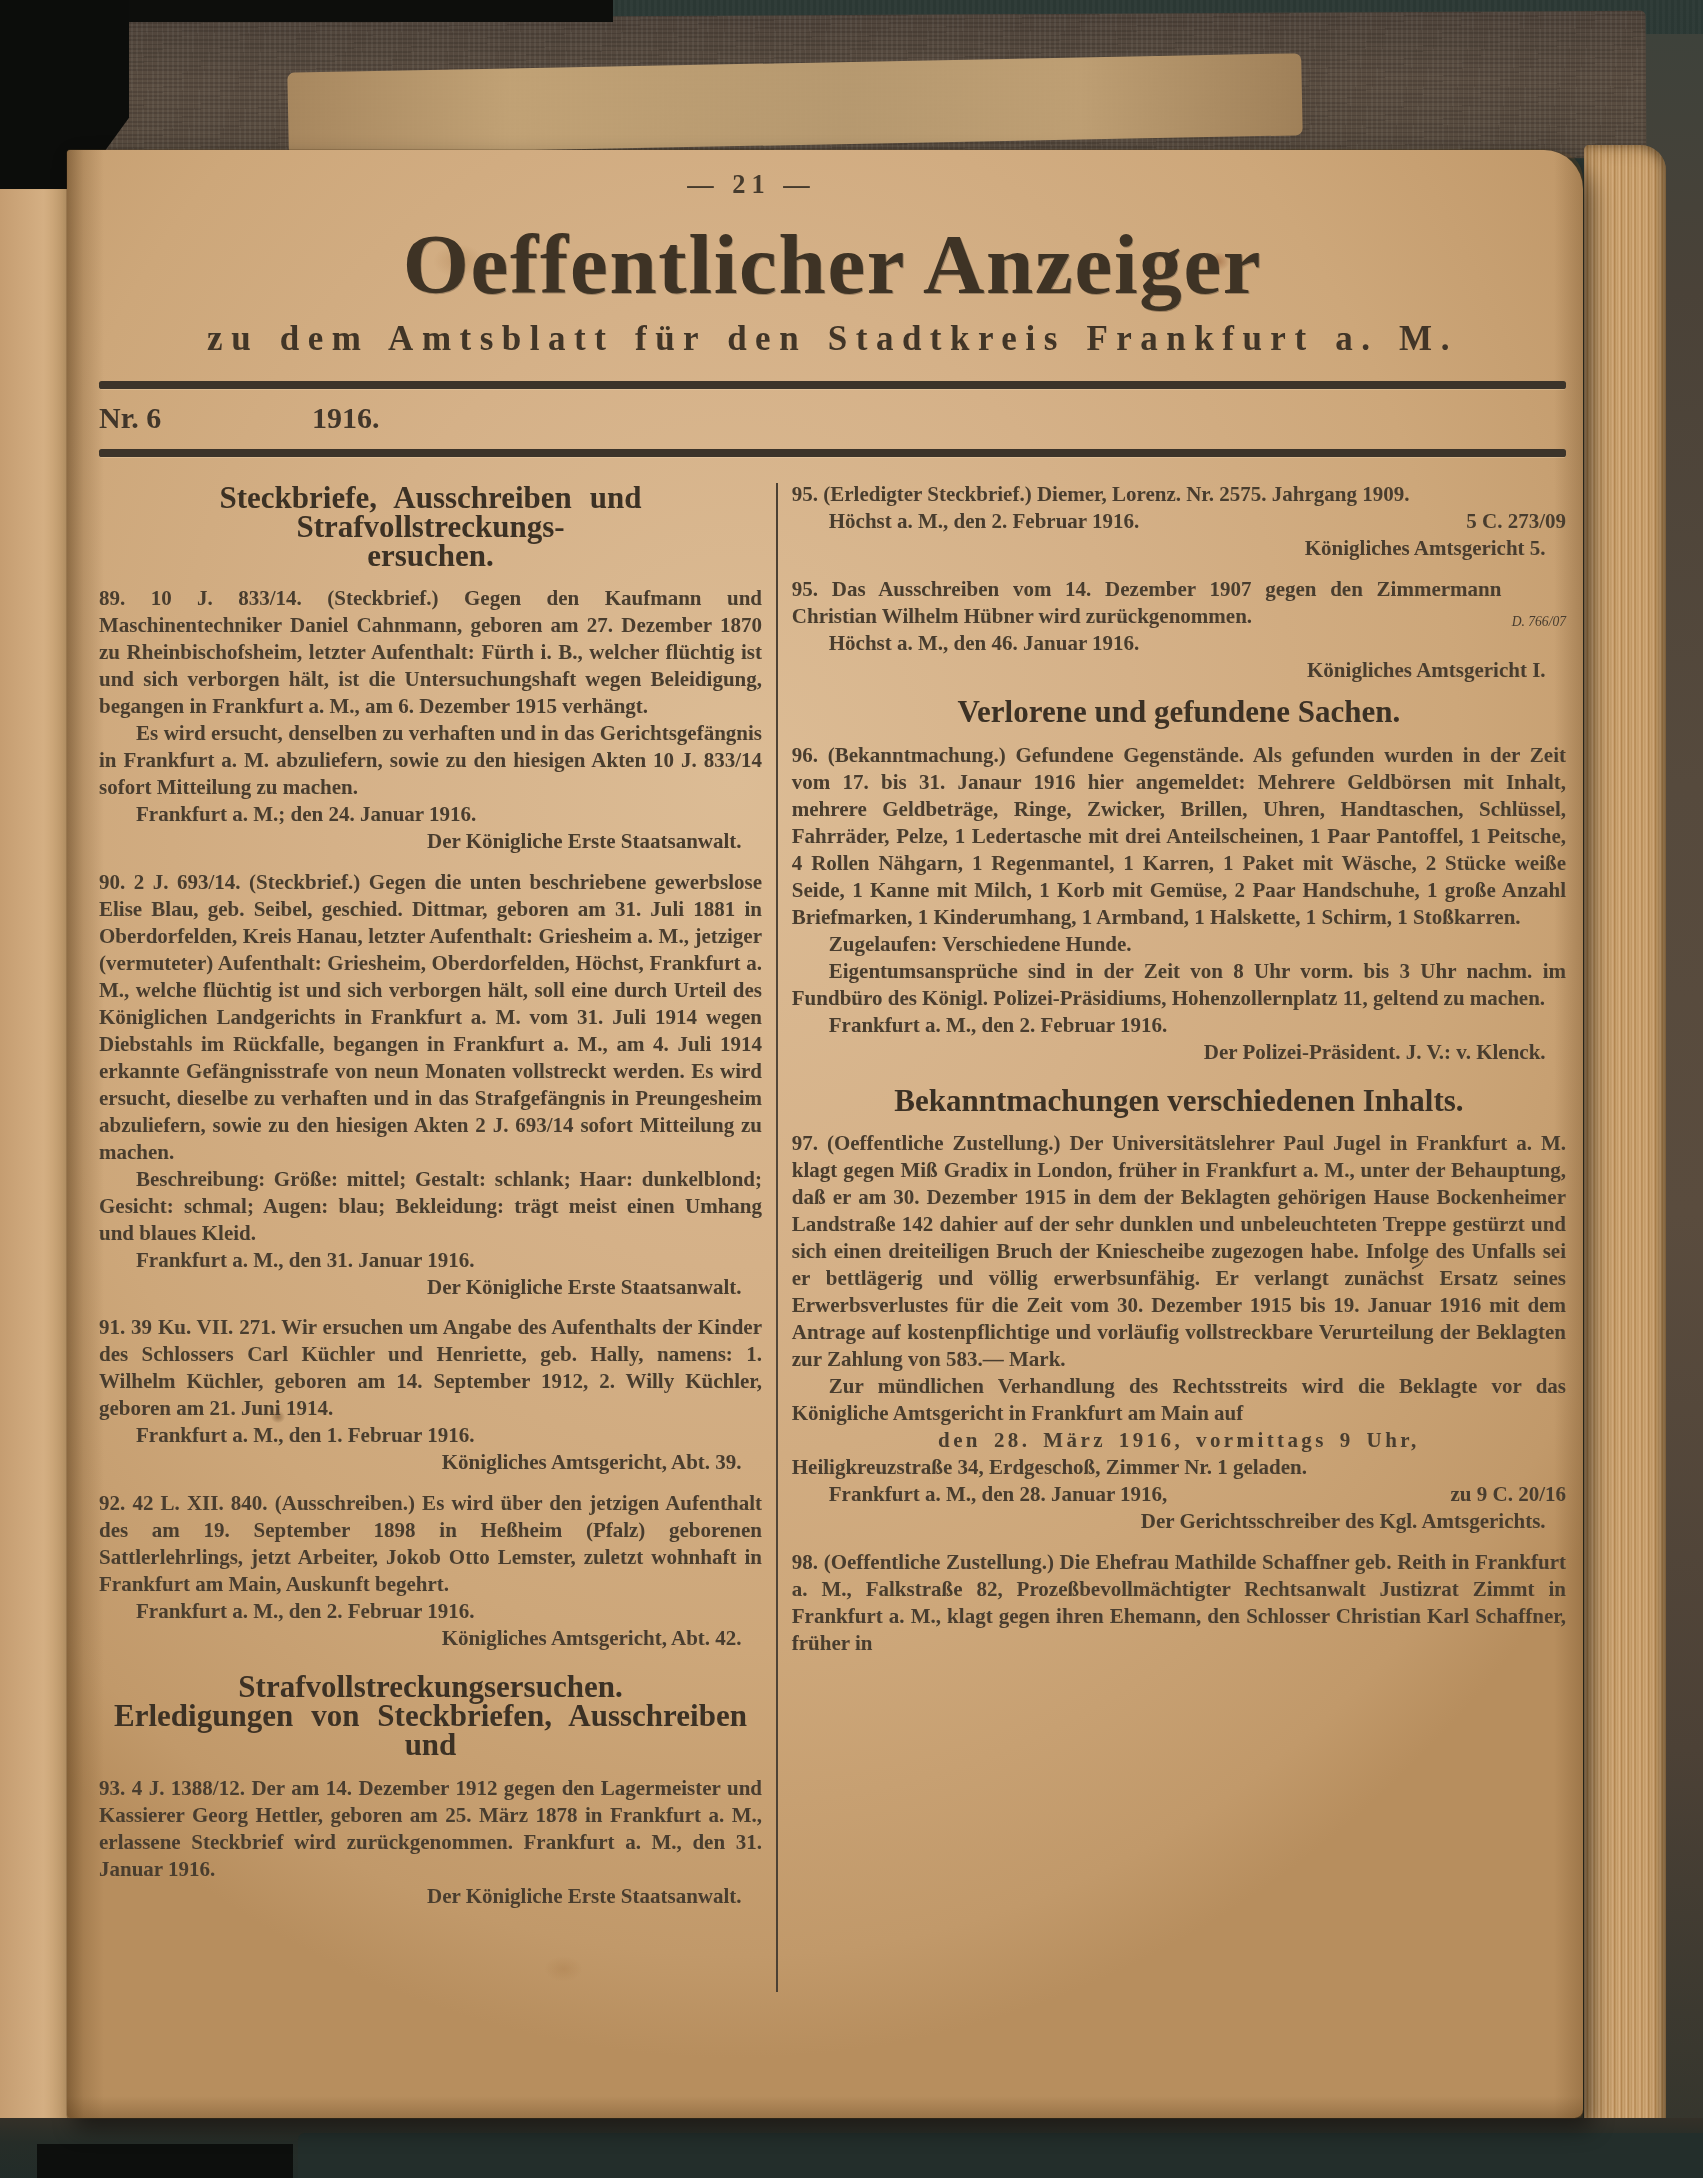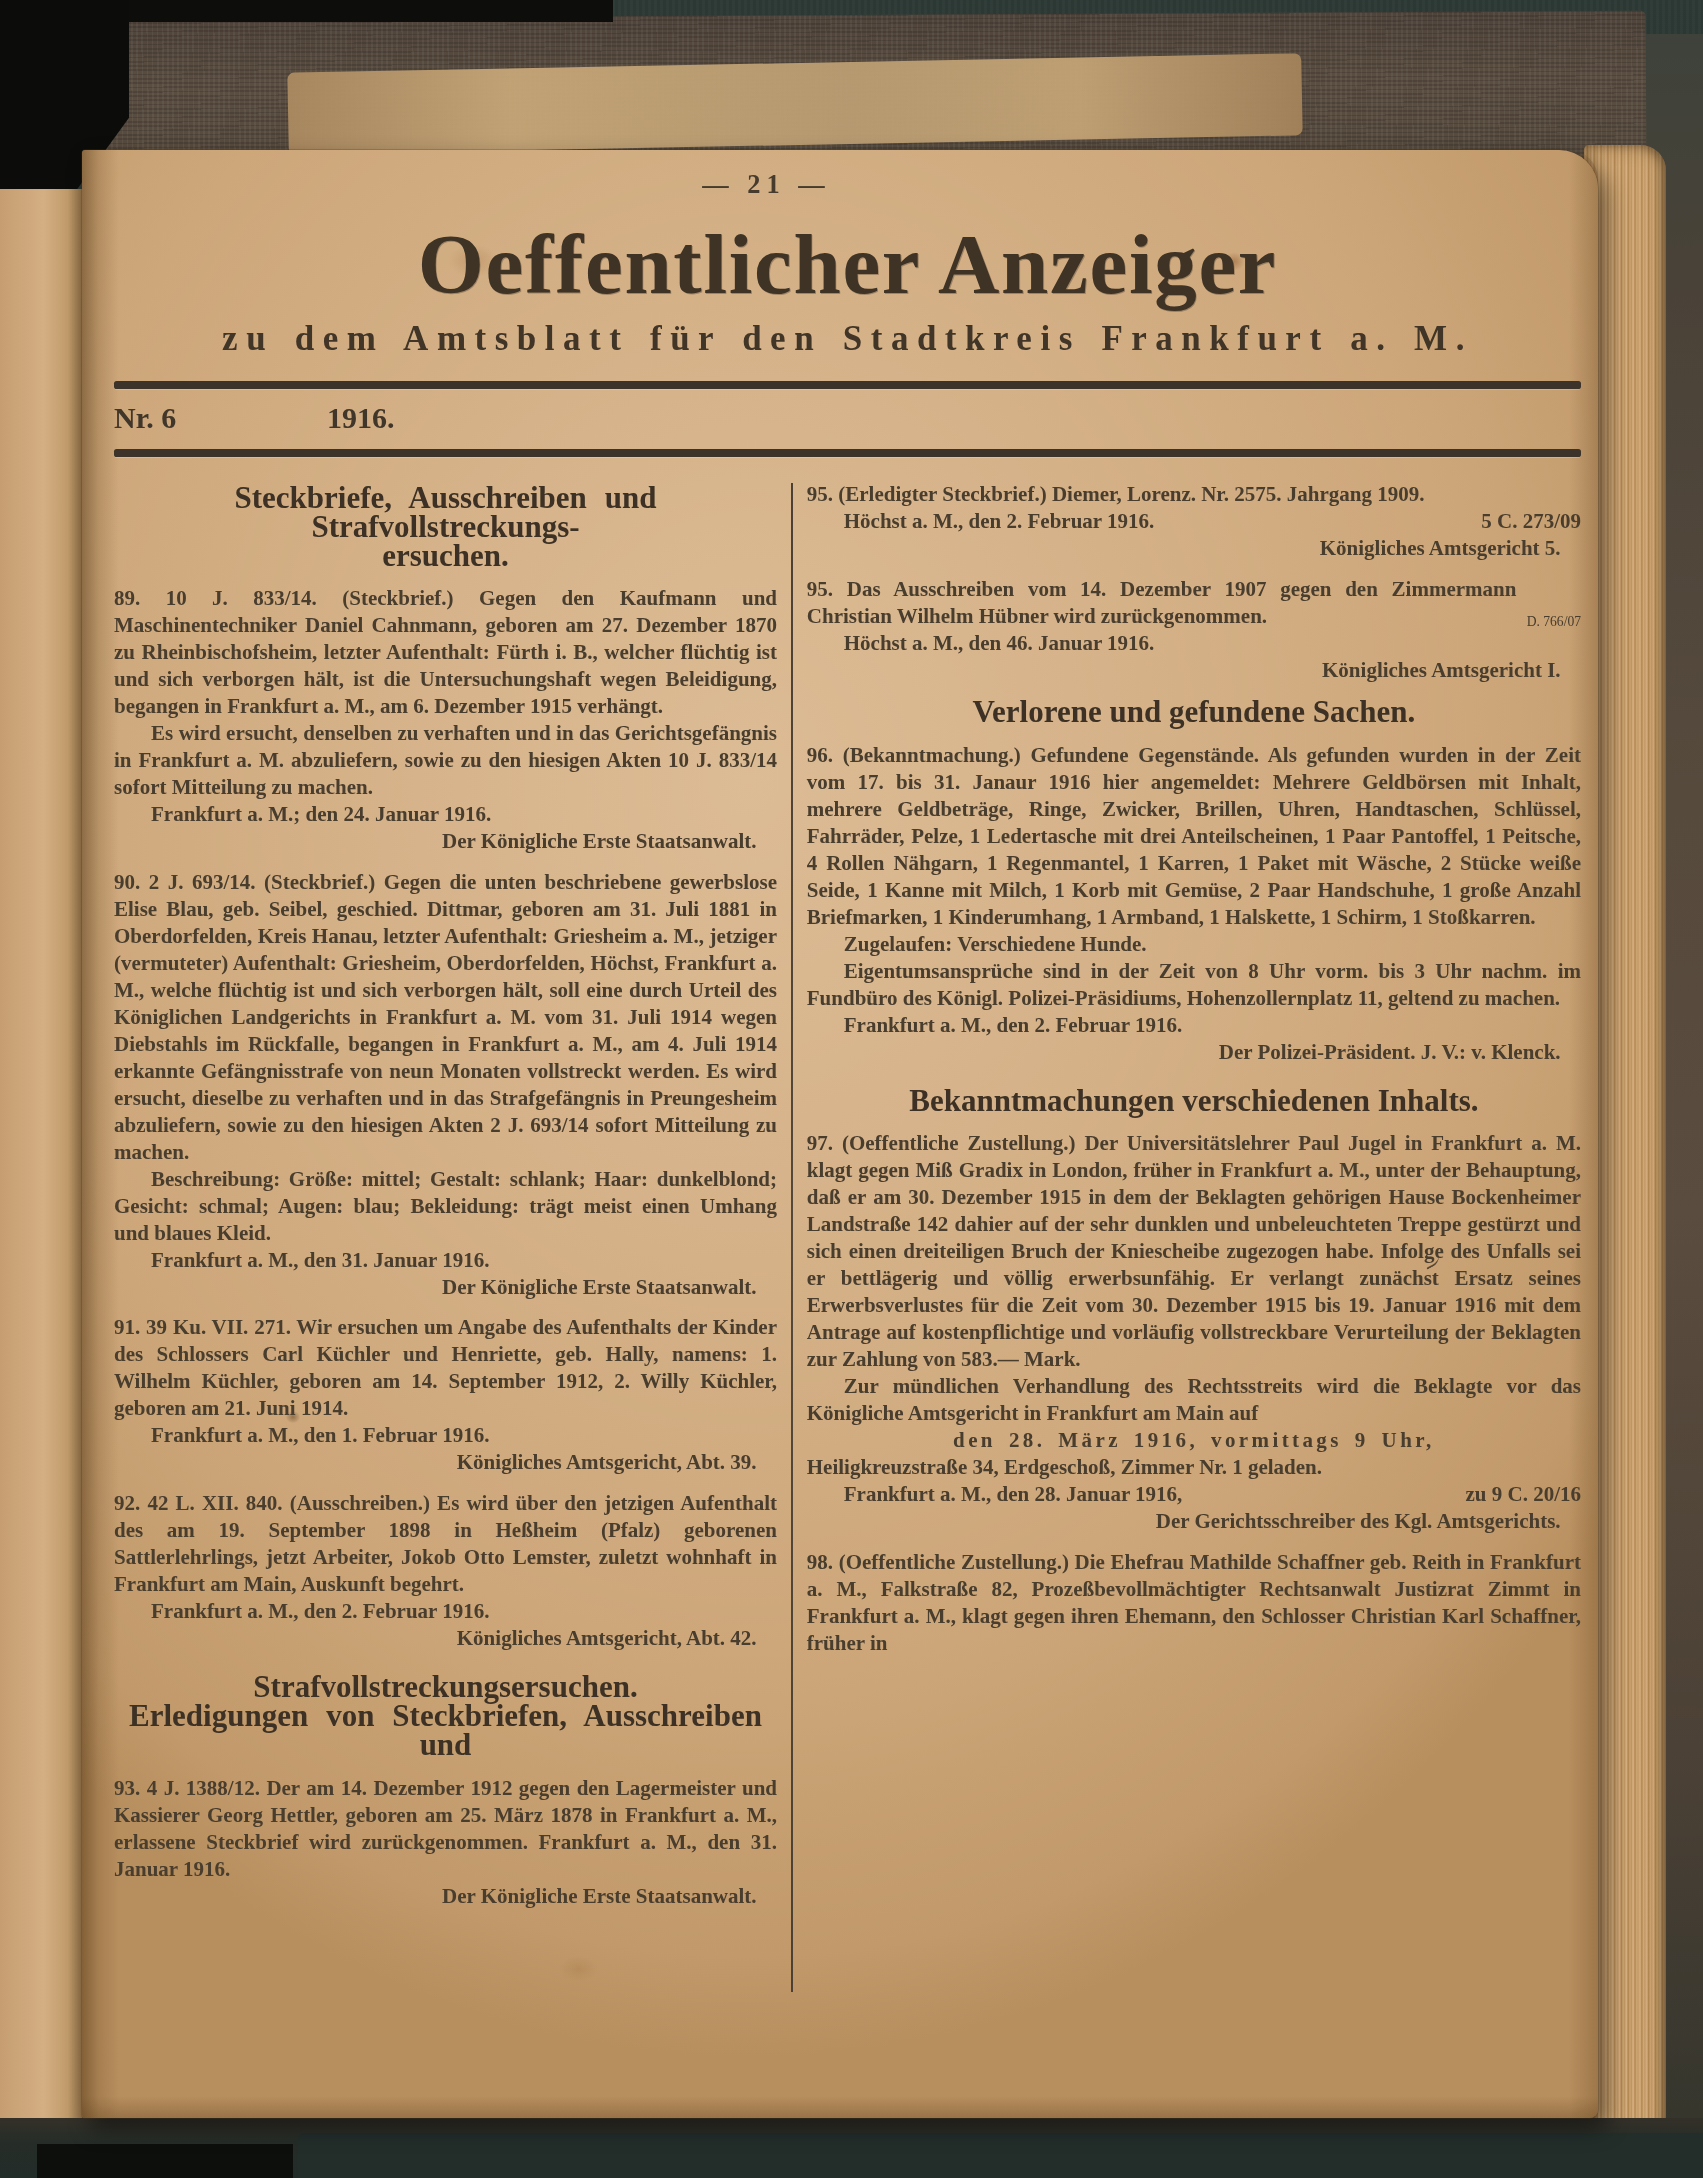--- a/index.html
+++ b/index.html
@@ -35,21 +35,21 @@
     background:repeating-linear-gradient(90deg,#c79d6b 0px,#d6b081 1.7px,#b2854f 3.4px,#cda775 5.1px,#bf9562 6.8px);
     border-radius:5.1px 25.6px 19px 3.4px;
     box-shadow:inset 0 0 19px rgba(60,40,15,.4), inset -5.1px 0 8.5px rgba(30,20,8,.35);}
   .bottom-cover{position:absolute;left:0;top:2118px;width:1704px;height:61px;z-index:2;
     background:linear-gradient(180deg,#343028 0%,#262d28 40%,#222c29 100%);}
   .bottom-cover::before{content:"";position:absolute;left:298px;right:0;top:15.3px;bottom:0;
     background:#232e2b;
     border-radius:6.8px 0 0 0;}
   .bottom-cover::after{content:"";position:absolute;left:37px;top:25.6px;width:256px;height:36px;background:#0d0f0d;}
   
-  .page{position:absolute;left:82px;top:150px;width:1516px;height:1968px;z-index:3;
+  .page{position:absolute;left:67px;top:150px;width:1516px;height:1968px;z-index:3;
     background:radial-gradient(ellipse 1065px 1278px at 44% 32%,#dcbc95 0%,#d5b188 38%,#cda77a 68%,#c1996a 92%,#b78e5e 100%);
     border-radius:3.4px 39px 8.5px 3.4px;
     box-shadow:0 0 0 0.9px rgba(80,55,25,.25), 8.5px 10.2px 22px rgba(0,0,0,.45);}
   .crease{position:absolute;left:0;top:0;bottom:0;width:37px;z-index:1;
     background:linear-gradient(90deg,rgba(88,58,24,.55) 0%,rgba(120,85,45,.28) 45%,rgba(120,85,45,0) 100%);
     border-radius:3.4px 0 0 3.4px;}
   .shade-right{position:absolute;right:0;top:0;bottom:0;width:29px;
     background:linear-gradient(270deg,rgba(110,75,35,.35),rgba(110,75,35,0));border-radius:0 39px 8.5px 0;}
   .shade-bottom{position:absolute;left:0;right:0;bottom:0;height:22px;
     background:linear-gradient(0deg,rgba(95,65,30,.35),rgba(95,65,30,0));}
@@ -87,21 +87,21 @@
   .item{margin-bottom:13.6px;}
   .item p{margin:0;font-size:21px;line-height:27px;font-weight:700;
     text-align:justify;color:#493d2e;}
   .p-indent{text-indent:37px;}
   .dateline{text-indent:37px;text-align:left !important;}
   .sig{text-align:right !important;padding-right:20.4px;}
   .flexline{display:flex;justify-content:space-between;align-items:baseline;}
   .flexline .ref{white-space:nowrap;text-align:center;}
   .pwr{display:flex;}
   .pwr .pwr-text{flex:1;}
-  .pwr .ref{align-self:flex-end;white-space:nowrap;padding-left:10.2px;}
+  .pwr .ref{align-self:flex-end;white-space:nowrap;padding-left:10.2px;font-style:italic;}
   .center-sp{text-align:center !important;letter-spacing:3.4px;word-spacing:4.3px;text-indent:0;}
 </style>
 </head>
 <body>
 
 <div class="top-teal"></div>
 <div class="right-cover"></div>
 <div class="top-brown"></div>
 <div class="page-peek"></div>
 <div class="black-top"></div>

